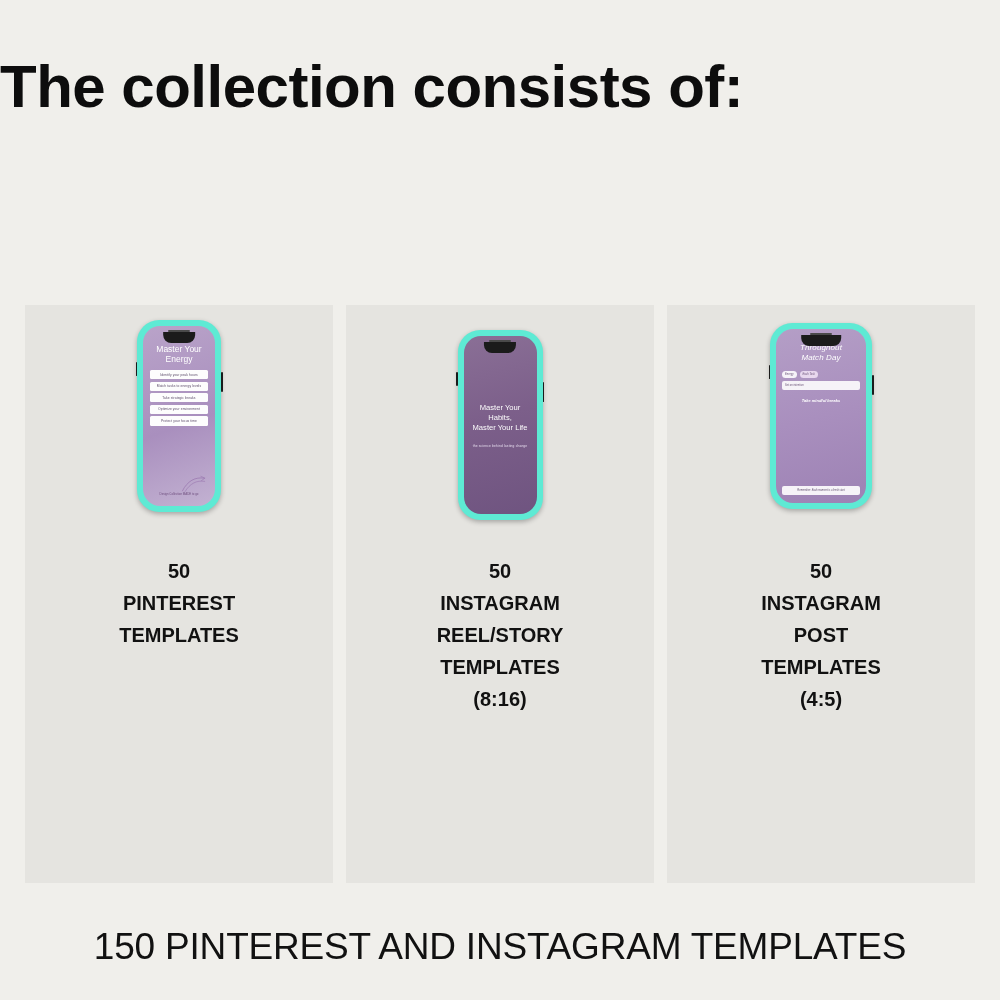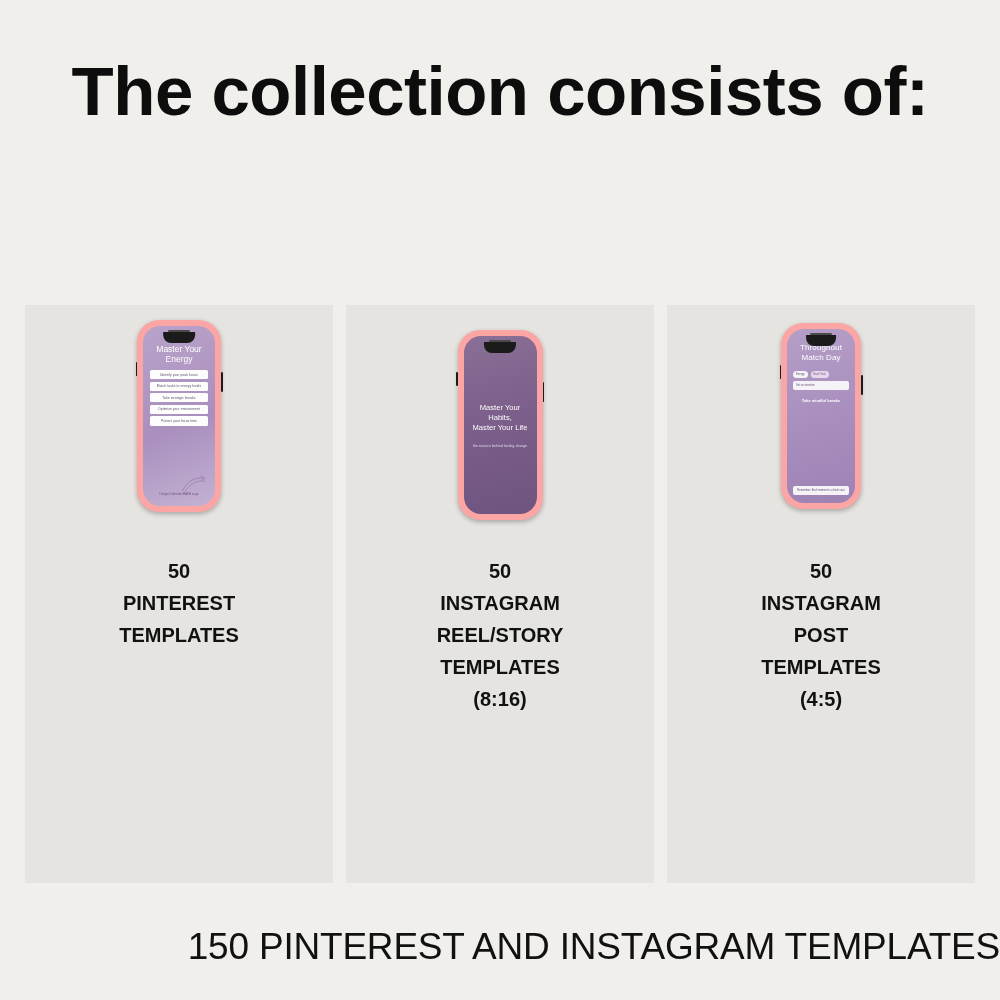--- a/index.html
+++ b/index.html
@@ -12,22 +12,21 @@
   .page {
     position: relative;
     width: 1000px; height: 1000px;
     background: #f0efeb;
   }
 
   
   .heading {
     position: absolute;
     top: 52px; left: 0; width: 1000px;
-    text-align: center;
-    font-size: 69px;
+    font-size: 60px;
     font-weight: bold;
     letter-spacing: -0.5px;
     color: #0d0d0d;
   }
 
   
   .intro {
     position: absolute;
     top: 180px; left: 20px; width: 960px;
     text-align: center;
@@ -61,21 +60,21 @@
     left: 0; width: 100%;
     text-align: center;
     font-weight: bold;
     font-size: 20px;
     line-height: 32px;
     color: #111;
   }
 
   
   .phone {
-    background: #fca5a5;
+    background: #5eead4;
     border-radius: 22px;
     padding: 6px;
     box-shadow: 0 2px 5px rgba(0,0,0,0.28);
     position: relative;
   }
   .phone .screen {
     border-radius: 17px;
     overflow: hidden;
     position: relative;
     width: 100%; height: 100%;
@@ -153,21 +152,21 @@
     color: #fdfdfd; font-size: 7.6px; line-height: 10px;
     text-align: center; font-weight: 400;
   }
   .p2-title .em { }
   .p2-sub {
     color: #e8dff0; font-size: 3.2px; text-align: center;
     margin-top: 11px; letter-spacing: .2px;
   }
 
   
-  .phone-3 { width: 80px; height: 186px; }
+  .phone-3 { width: 102px; height: 186px; font-style: italic; }
   .p3-screen {
     background: linear-gradient(165deg,#b49ec6 0%,#a98fbe 50%,#9d82b4 100%);
     padding: 14px 6px 8px;
     display: flex; flex-direction: column;
   }
   .p3-title {
     color: #fff; font-size: 8px; line-height: 9.5px;
     text-align: center; font-weight: 500; letter-spacing: .1px;
   }
   .p3-row { display: flex; gap: 3px; margin-top: 9px; }
@@ -191,21 +190,21 @@
     background: #f6f3f8; color: #5d4a6b;
     font-size: 2.6px; border-radius: 2px;
     padding: 2.6px 3px; line-height: 3.4px;
     text-align: center;
   }
 
   
   .footer {
     position: absolute;
     bottom: 32px; left: 0; width: 1000px;
-    text-align: right;
+    text-align: center;
     font-size: 37px;
     color: #111;
     letter-spacing: -0.2px;
   }
 </style>
 </head>
 <body>
 
 <div class="page">
 

